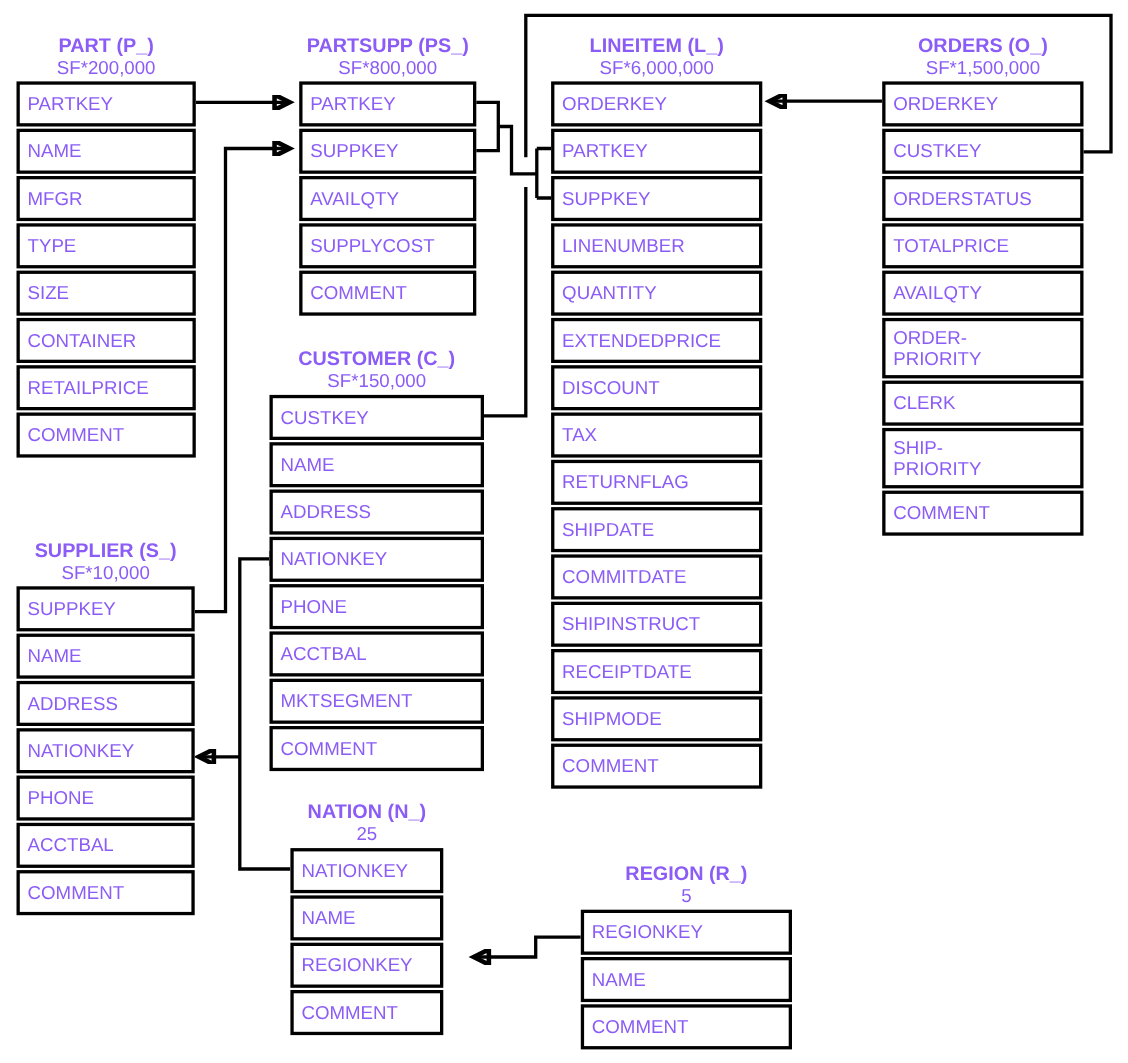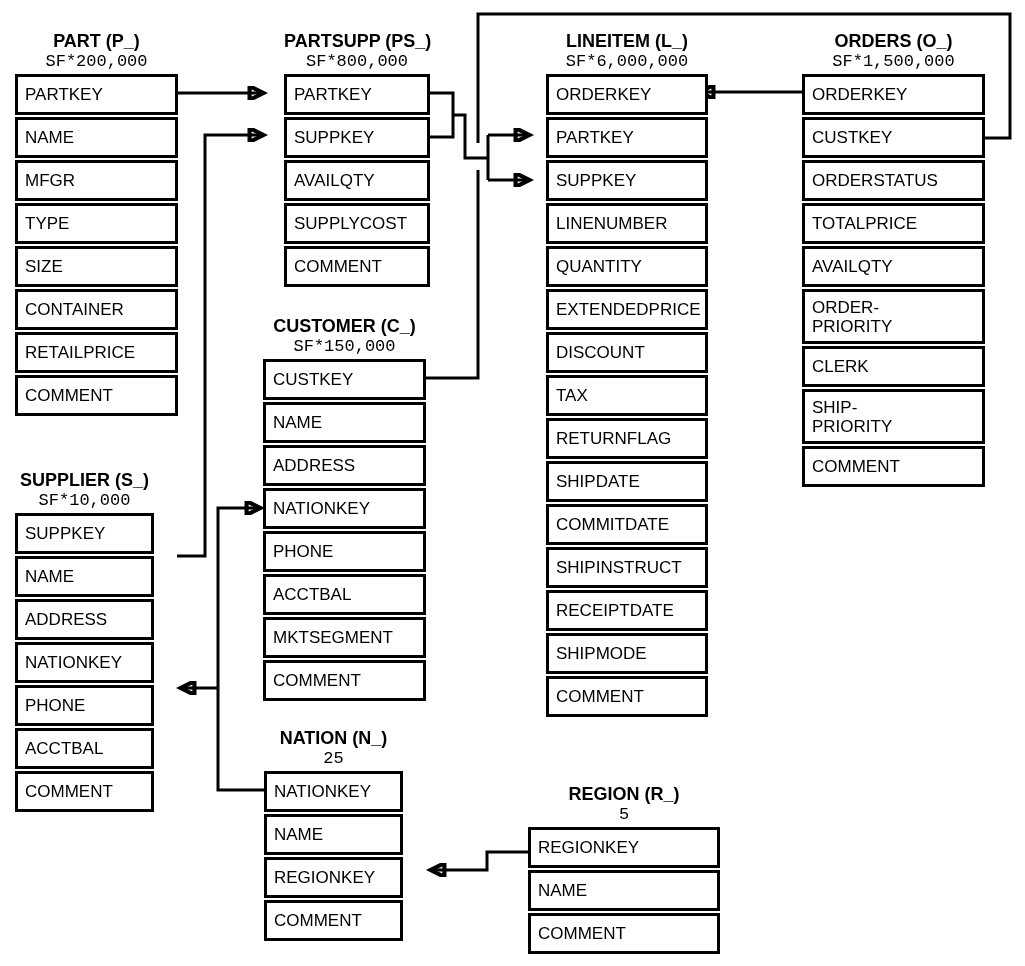--- a/index.html
+++ b/index.html
@@ -2,37 +2,37 @@
 <html><head>
 <meta charset="utf-8">
 <style>
   html, body { margin: 0; padding: 0; background: #ffffff; }
   #canvas {
     position: relative;
     width: 1025px;
     height: 966px;
     background: #ffffff;
     font-family: "Liberation Sans", "DejaVu Sans", sans-serif;
-    color: #000000;
+    color: #8b5cf6;
     overflow: hidden;
   }
   #wires {
     position: absolute;
     left: 0; top: 0;
     width: 1025px; height: 966px;
   }
   #wires path {
     fill: none;
     stroke: #000000;
     stroke-width: 3;
   }
   .etable { position: absolute; }
   .thead { height: 44px; text-align: center; }
   .ttitle { font-weight: bold; font-size: 18px; line-height: 22px; white-space: nowrap; }
-  .tcard  { font-size: 17px; line-height: 19px; white-space: nowrap; font-family: Liberation Mono, monospace; }
+  .tcard  { font-size: 17px; line-height: 19px; white-space: nowrap; }
   .tcols .col-row {
     box-sizing: border-box;
     height: 41px;
     margin-bottom: 2px;
     border: 3px solid #000000;
     background: #ffffff;
     display: flex;
     align-items: center;
     padding-left: 7px;
     font-size: 17px;
@@ -83,35 +83,35 @@
         <div class="col-row">NAME</div>
         <div class="col-row">MFGR</div>
         <div class="col-row">TYPE</div>
         <div class="col-row">SIZE</div>
         <div class="col-row">CONTAINER</div>
         <div class="col-row">RETAILPRICE</div>
         <div class="col-row">COMMENT</div>
       </div>
   </div>
 
-  <div class="etable" style="left:284px; top:30px; width:146px">
+  <div class="etable" style="left:272px; top:30px; width:161px">
     <div class="thead">
       <div class="ttitle">PARTSUPP (PS_)</div>
       <div class="tcard">SF*800,000</div>
     </div>
     <div class="tcols">
         <div class="col-row">PARTKEY</div>
         <div class="col-row">SUPPKEY</div>
         <div class="col-row">AVAILQTY</div>
         <div class="col-row">SUPPLYCOST</div>
         <div class="col-row">COMMENT</div>
       </div>
   </div>
 
-  <div class="etable" style="left:546px; top:30px; width:162px">
+  <div class="etable" style="left:501px; top:30px; width:192px">
     <div class="thead">
       <div class="ttitle">LINEITEM (L_)</div>
       <div class="tcard">SF*6,000,000</div>
     </div>
     <div class="tcols">
         <div class="col-row">ORDERKEY</div>
         <div class="col-row">PARTKEY</div>
         <div class="col-row">SUPPKEY</div>
         <div class="col-row">LINENUMBER</div>
         <div class="col-row">QUANTITY</div>
@@ -141,38 +141,38 @@
         <div class="col-row">AVAILQTY</div>
         <div class="col-row tall">ORDER-
 PRIORITY</div>
         <div class="col-row">CLERK</div>
         <div class="col-row tall">SHIP-
 PRIORITY</div>
         <div class="col-row">COMMENT</div>
       </div>
   </div>
 
-  <div class="etable" style="left:263px; top:315px; width:163px">
+  <div class="etable" style="left:245px; top:315px; width:195px">
     <div class="thead">
       <div class="ttitle">CUSTOMER (C_)</div>
       <div class="tcard">SF*150,000</div>
     </div>
     <div class="tcols">
         <div class="col-row">CUSTKEY</div>
         <div class="col-row">NAME</div>
         <div class="col-row">ADDRESS</div>
         <div class="col-row">NATIONKEY</div>
         <div class="col-row">PHONE</div>
         <div class="col-row">ACCTBAL</div>
         <div class="col-row">MKTSEGMENT</div>
         <div class="col-row">COMMENT</div>
       </div>
   </div>
 
-  <div class="etable" style="left:15px; top:469px; width:139px">
+  <div class="etable" style="left:15px; top:489px; width:162px">
     <div class="thead">
       <div class="ttitle">SUPPLIER (S_)</div>
       <div class="tcard">SF*10,000</div>
     </div>
     <div class="tcols">
         <div class="col-row">SUPPKEY</div>
         <div class="col-row">NAME</div>
         <div class="col-row">ADDRESS</div>
         <div class="col-row">NATIONKEY</div>
         <div class="col-row">PHONE</div>

